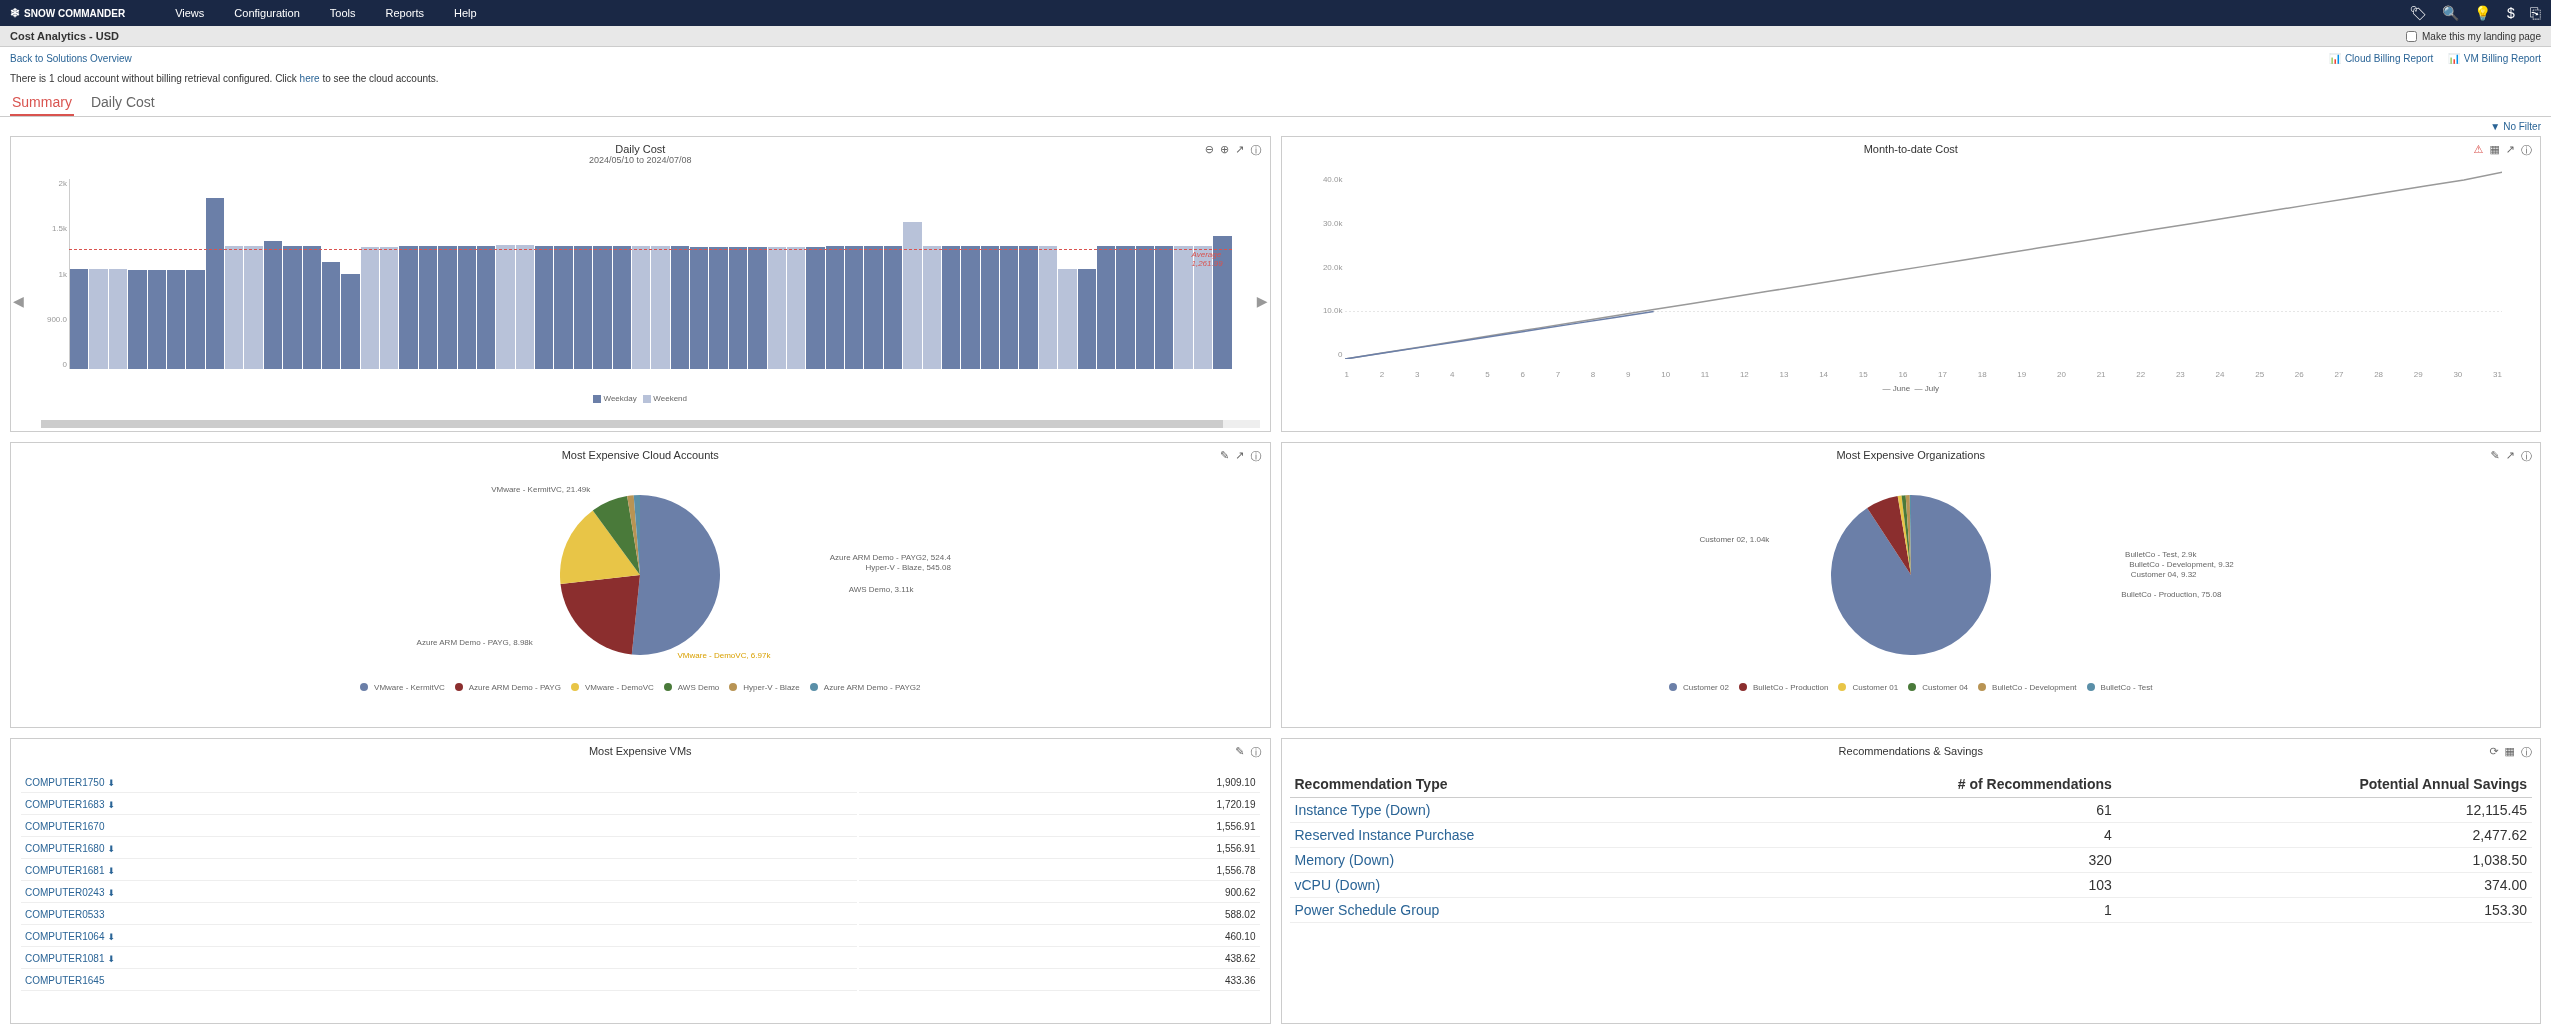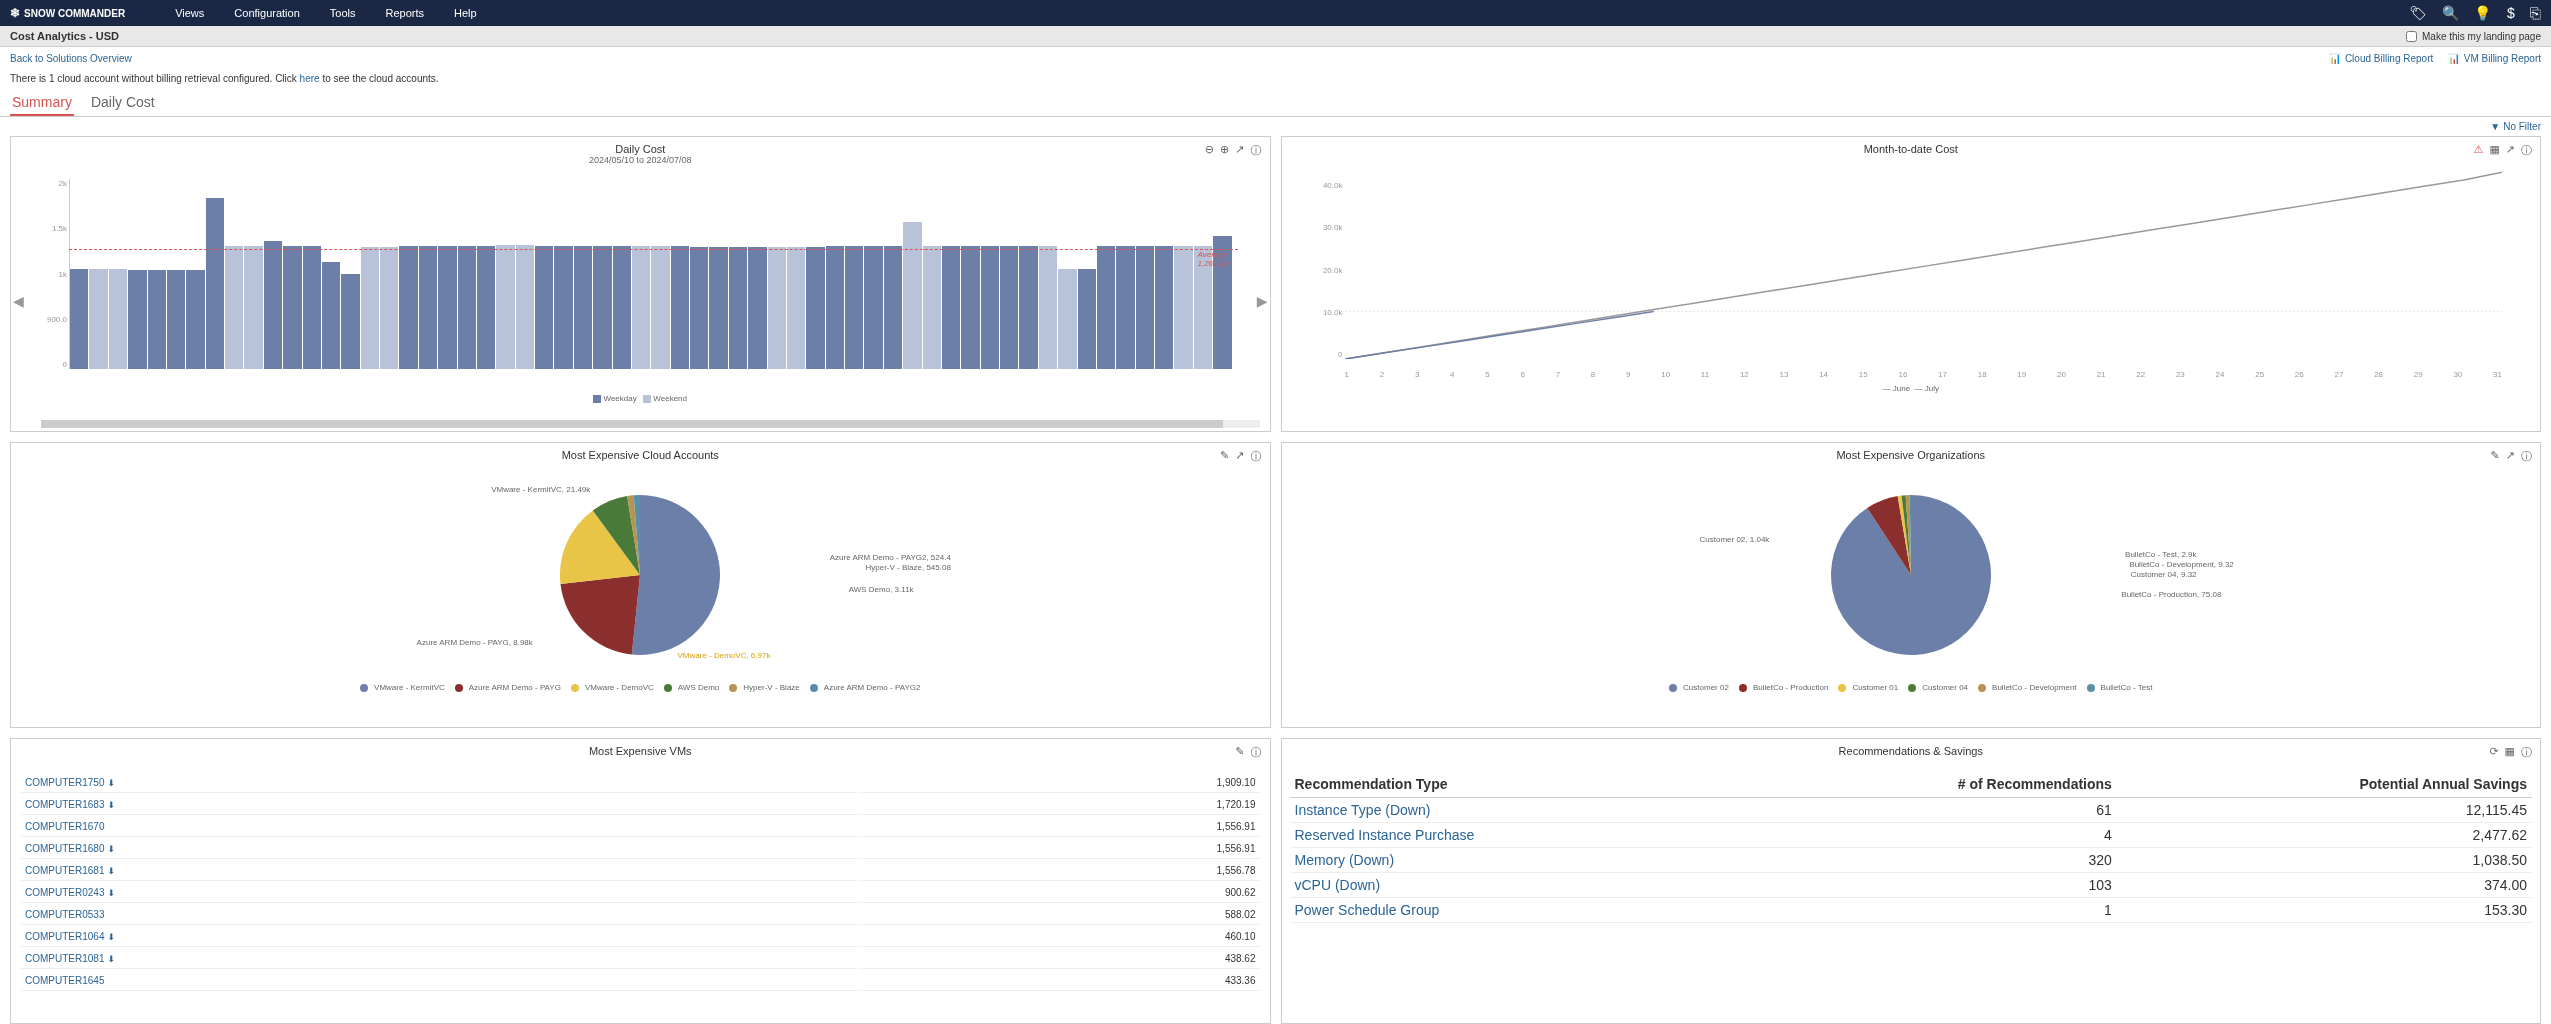--- a/index.html
+++ b/index.html
@@ -43,42 +43,42 @@
 .panel-actions span { cursor: pointer; }
 .panel-body { padding: 8px; min-height: 260px; position: relative; }
 
 
 .barchart { position: relative; height: 210px; margin: 0 20px; }
 .bar-area { position: absolute; left: 30px; right: 10px; top: 0; bottom: 20px; display: flex; align-items: flex-end; gap: 1px; overflow: hidden; border-left: 1px solid #ccc; }
 .bar { flex: 1; background: #6b7fa8; min-width: 2px; }
 .bar.weekend { background: #b8c2d9; }
 .y-axis { position: absolute; left: 0; top: 0; bottom: 20px; width: 28px; display: flex; flex-direction: column; justify-content: space-between; font-size: 8px; color: #999; text-align: right; }
 .x-axis { position: absolute; left: 30px; right: 10px; bottom: 0; height: 18px; display: flex; justify-content: space-between; font-size: 8px; color: #999; }
-.avg-line { position: absolute; left: 30px; right: 4px; border-top: 1px dashed #d9534f; font-style: italic; }
+.avg-line { position: absolute; left: 30px; right: 10px; border-top: 1px dashed #d9534f; font-style: italic; }
 .avg-label { position: absolute; right: -10px; font-size: 8px; color: #d9534f; text-align: left; width: 50px; }
 .bar-legend { text-align: center; font-size: 8px; color: #666; margin-top: 5px; }
 .legend-swatch { display: inline-block; width: 8px; height: 8px; margin-right: 2px; vertical-align: middle; }
 .nav-arrow { position: absolute; top: 50%; transform: translateY(-50%); font-size: 14px; color: #999; cursor: pointer; }
 .nav-arrow.left { left: 2px; }
 .nav-arrow.right { right: 2px; }
 .scrollbar-track { position: absolute; bottom: 3px; left: 30px; right: 10px; height: 8px; background: #eee; }
 .scrollbar-thumb { position: absolute; left: 0; width: 97%; height: 100%; background: #ccc; }
 
 
 .linechart { position: relative; height: 210px; margin: 0 20px; }
 .line-area { position: absolute; left: 35px; right: 10px; top: 0; bottom: 20px; }
 .line-area svg { width: 100%; height: 100%; }
-.ly-axis { position: absolute; left: 0; top: 12px; bottom: 20px; width: 33px; display: flex; flex-direction: column; justify-content: space-between; font-size: 8px; color: #999; text-align: right; }
+.ly-axis { position: absolute; left: 0; top: 6px; bottom: 20px; width: 33px; display: flex; flex-direction: column; justify-content: space-between; font-size: 8px; color: #999; text-align: right; }
 .lx-axis { position: absolute; left: 35px; right: 10px; bottom: 0; display: flex; justify-content: space-between; font-size: 8px; color: #999; }
 .line-legend { text-align: center; font-size: 8px; color: #666; margin-top: 5px; }
 
 
 .piebox { display: flex; justify-content: center; align-items: center; height: 200px; position: relative; }
 .pie-legend { text-align: center; font-size: 8px; color: #666; margin-top: 8px; display: flex; flex-wrap: wrap; justify-content: center; gap: 10px; }
-.pie-legend-item { display: inline-flex; align-items: center; gap: 3px; }
+.pie-legend-item { display: inline-flex; gap: 3px; }
 .pie-label { position: absolute; font-size: 8px; color: #666; white-space: nowrap; }
 
 
 .vm-table { width: 100%; font-size: 10px; }
 .vm-table td { padding: 4px; border-bottom: 1px solid #eee; }
 .vm-table td:first-child a { color: #2a6496; text-decoration: none; }
 .vm-table td:last-child { text-align: right; }
 .dl-icon { color: #2a6496; margin-left: 3px; font-size: 9px; }
 
 

